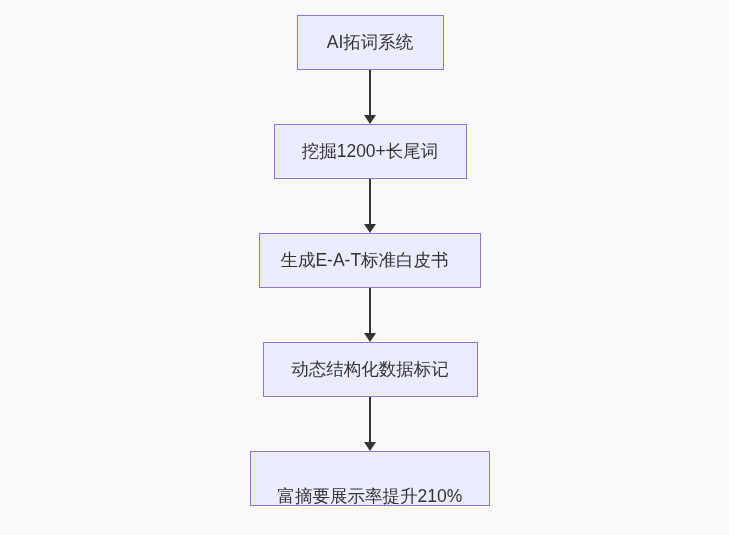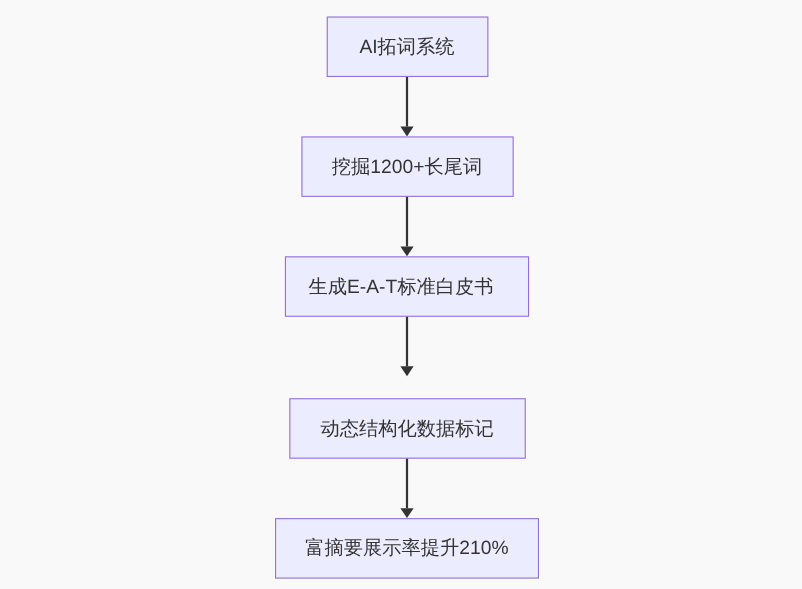--- a/index.html
+++ b/index.html
@@ -35,22 +35,22 @@
     background: var(--node-fill, #ececff);
     border: 1.5px solid var(--node-border, #9370db);
     color: var(--node-text, #333333);
     font-size: 17.5px;
     line-height: 1;
     white-space: nowrap;
   }
   .n1 { min-width: 147px; }
   .n2 { min-width: 193px; }
   .n3 { min-width: 222px; padding-left: 16px; }
-  .n4 { min-width: 215px; margin-top: 20px; }
-  .n5 { min-width: 238px; }
+  .n4 { min-width: 215px; }
+  .n5 { min-width: 238px; align-items: flex-end; }
   .edge {
     height: 54px;
     display: flex;
     flex-direction: column;
     align-items: center;
   }
   .edge-line {
     width: 2px;
     flex: 1;
     background: var(--arrow, #333333);

